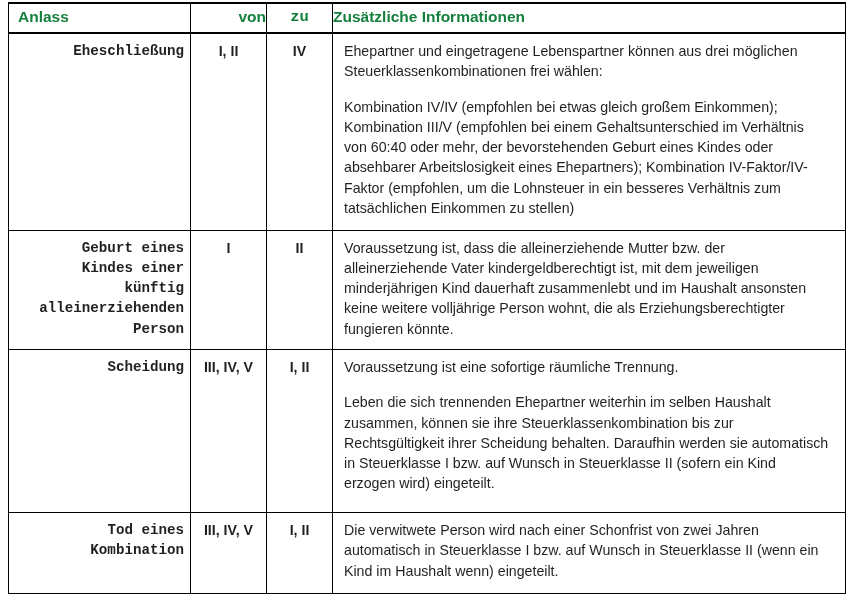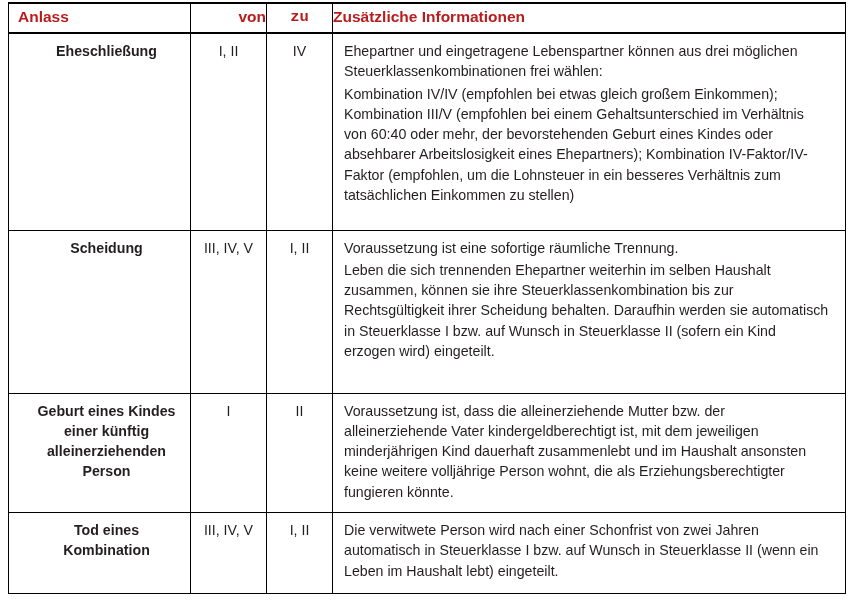--- a/index.html
+++ b/index.html
@@ -41,21 +41,21 @@
   }
   thead th {
     border-top: 2px solid #000000;
     border-bottom: 2px solid #000000;
     border-right: 1px solid #000000;
     font-weight: bold;
     font-size: 15.5px;
     line-height: 18px;
     padding: 4px 0 6px 0;
     vertical-align: middle;
-    color: #b91c1c;
+    color: #15803d;
   }
   thead th:last-child { border-right: none; }
 
   th.th-anlass { text-align: left;   padding-left: 9px; }
   th.th-von    { text-align: right; }
   th.th-zu     { text-align: center; font-family: Liberation Mono, monospace; }
   th.th-info   { text-align: left;   }
 
   
   tbody td {
@@ -67,40 +67,41 @@
     padding-top: 7px;
     padding-bottom: 10px;
     color: #231f20;
   }
   tbody tr:last-child td {
     border-bottom: 1px solid #000000;
   }
   tbody td:last-child { border-right: none; }
 
   td.td-anlass {
-    text-align: center;
+    text-align: right;
     font-weight: bold;
     padding-left: 20px;
     padding-right: 6px;
+    font-family: Liberation Mono, monospace;
   }
   td.td-von, td.td-zu {
     text-align: center;
-    font-weight: normal;
+    font-weight: bold;
     padding-left: 2px;
     padding-right: 2px;
   }
   td.td-info {
     text-align: left;
     padding-left: 11px;
     padding-right: 16px;
   }
 
   
   .para { margin: 0; }
-  .para + .para { margin-top: 2px; }
+  .para + .para { margin-top: 15px; }
 </style>
 </head>
 <body>
 
 <div id="table-wrap">
   <table class="info-table">
     <colgroup>
       <col class="c-anlass">
       <col class="c-von">
       <col class="c-zu">
@@ -119,43 +120,43 @@
       <tr style="height: 197px;">
         <td class="td-anlass" style="min-height: 197px;">Eheschließung</td>
         <td class="td-von" style="min-height: 197px;">I, II</td>
         <td class="td-zu" style="min-height: 197px;">IV</td>
         <td class="td-info" style="min-height: 197px;">
           <p class="para">Ehepartner und eingetragene Lebenspartner können aus drei möglichen Steuerklassenkombinationen frei wählen:</p>
           <p class="para">Kombination IV/IV (empfohlen bei etwas gleich großem Einkommen); Kombination III/V (empfohlen bei einem Gehaltsunterschied im Verhältnis von 60:40 oder mehr, der bevorstehenden Geburt eines Kindes oder absehbarer Arbeitslosigkeit eines Ehepartners); Kombination IV-Faktor/IV-Faktor (empfohlen, um die Lohnsteuer in ein besseres Verhältnis zum tatsächlichen Einkommen zu stellen)</p>
         </td>
       </tr>
 
+      <tr style="height: 119px;">
+        <td class="td-anlass" style="min-height: 119px;">Geburt eines Kindes einer künftig alleinerziehenden Person</td>
+        <td class="td-von" style="min-height: 119px;">I</td>
+        <td class="td-zu" style="min-height: 119px;">II</td>
+        <td class="td-info" style="min-height: 119px;">
+          <p class="para">Voraussetzung ist, dass die alleinerziehende Mutter bzw. der alleinerziehende Vater kindergeldberechtigt ist, mit dem jeweiligen minderjährigen Kind dauerhaft zusammenlebt und im Haushalt ansonsten keine weitere volljährige Person wohnt, die als Erziehungsberechtigter fungieren könnte.</p>
+        </td>
+      </tr>
+
       <tr style="height: 163px;">
         <td class="td-anlass" style="min-height: 163px;">Scheidung</td>
         <td class="td-von" style="min-height: 163px;">III, IV, V</td>
         <td class="td-zu" style="min-height: 163px;">I, II</td>
         <td class="td-info" style="min-height: 163px;">
           <p class="para">Voraussetzung ist eine sofortige räumliche Trennung.</p>
           <p class="para">Leben die sich trennenden Ehepartner weiterhin im selben Haushalt zusammen, können sie ihre Steuerklassenkombination bis zur Rechtsgültigkeit ihrer Scheidung behalten. Daraufhin werden sie automatisch in Steuerklasse I bzw. auf Wunsch in Steuerklasse II (sofern ein Kind erzogen wird) eingeteilt.</p>
         </td>
       </tr>
 
-      <tr style="height: 119px;">
-        <td class="td-anlass" style="min-height: 119px;">Geburt eines Kindes einer künftig alleinerziehenden Person</td>
-        <td class="td-von" style="min-height: 119px;">I</td>
-        <td class="td-zu" style="min-height: 119px;">II</td>
-        <td class="td-info" style="min-height: 119px;">
-          <p class="para">Voraussetzung ist, dass die alleinerziehende Mutter bzw. der alleinerziehende Vater kindergeldberechtigt ist, mit dem jeweiligen minderjährigen Kind dauerhaft zusammenlebt und im Haushalt ansonsten keine weitere volljährige Person wohnt, die als Erziehungsberechtigter fungieren könnte.</p>
-        </td>
-      </tr>
-
       <tr style="height: 81px;">
         <td class="td-anlass" style="min-height: 81px;">Tod eines Kombination</td>
         <td class="td-von" style="min-height: 81px;">III, IV, V</td>
         <td class="td-zu" style="min-height: 81px;">I, II</td>
         <td class="td-info" style="min-height: 81px;">
-          <p class="para">Die verwitwete Person wird nach einer Schonfrist von zwei Jahren automatisch in Steuerklasse I bzw. auf Wunsch in Steuerklasse II (wenn ein Leben im Haushalt lebt) eingeteilt.</p>
+          <p class="para">Die verwitwete Person wird nach einer Schonfrist von zwei Jahren automatisch in Steuerklasse I bzw. auf Wunsch in Steuerklasse II (wenn ein Kind im Haushalt wenn) eingeteilt.</p>
         </td>
       </tr>
 
     </tbody>
   </table>
 </div>
 
 </body></html>

